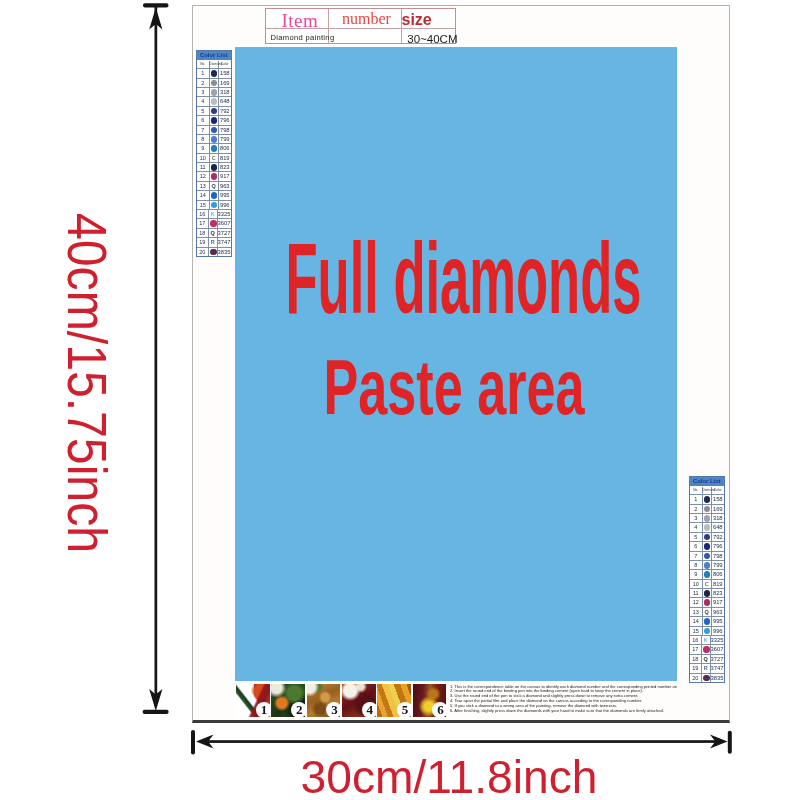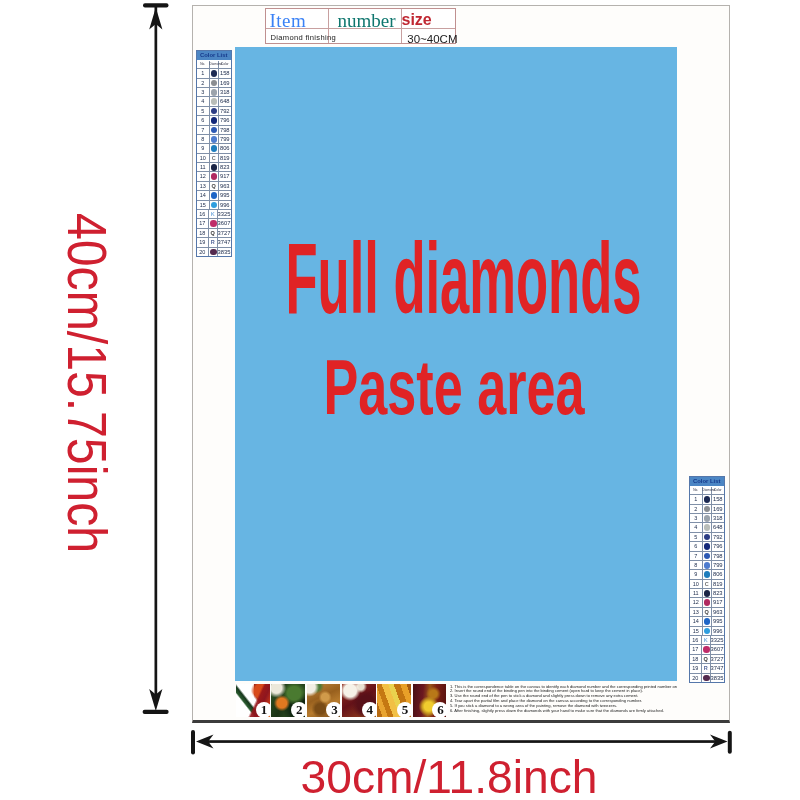--- a/index.html
+++ b/index.html
@@ -10,24 +10,24 @@
          border:1px solid #b5b2ae; border-bottom:3px solid #3c3c3c; }
   #blue { position:absolute; left:235px; top:47px; width:442px; height:633.5px;
          background:#67b5e3; }
   
   #itab { position:absolute; left:264.5px; top:8px; width:191px; height:35.5px;
          box-sizing:border-box; border:1px solid #c09090; background:#fff; }
   #itab .r1 { position:absolute; left:0; top:0; width:100%; height:19.5px;
          box-sizing:border-box; border-bottom:1px solid #c8a0a0; }
   #itab .v1,#itab .v2 { position:absolute; top:0; width:1px; height:100%; background:#c8a0a0; }
   #itab .v1 { left:62.5px; } #itab .v2 { left:135.5px; }
-  .it-item { position:absolute; left:4px; top:0.5px; font-family:"Liberation Serif",serif;
-         font-size:19px; color:#3b82f6; letter-spacing:0.5px; }
+  .it-item { position:absolute; left:16px; top:0.5px; font-family:"Liberation Serif",serif;
+         font-size:19px; color:#ec4899; letter-spacing:0.5px; }
   .it-number { position:absolute; left:66px; top:0.5px; width:70px; text-align:center;
-         font-family:"Liberation Serif",serif; font-size:19px; color:#0f766e; }
+         font-family:"Liberation Serif",serif; font-size:16px; color:#ef4444; }
   .it-size { position:absolute; left:136px; top:2px; width:55px; 
          font-weight:bold; font-size:16px; color:#c02832; }
   .it-dp { position:absolute; left:5px; top:24px; font-size:7.6px; color:#222; letter-spacing:0.3px; }
   .it-cm { position:absolute; left:138px; top:23.5px; width:54px; text-align:right; font-size:11.5px; color:#1a1a1a; }
   
   .clist { position:absolute; width:35.5px; background:#fff; box-sizing:border-box;
          border:1px solid #5577aa; }
   .clhead { height:9.5px; background:#4c86c4; color:#163a8c; font-weight:bold;
          font-size:5.9px; line-height:9.5px; text-align:center; border-bottom:1px solid #fff; }
   .cr { display:flex; height:9.4px; box-sizing:border-box; border-top:1px solid #8090a8; }
@@ -56,21 +56,21 @@
 <body>
 <div id="canvas"></div>
 <div id="blue"></div>
 <div id="itab">
   <div class="r1"></div>
     <div class="v1"></div>
     <div class="v2"></div>
   <span class="it-item">Item</span>
   <span class="it-number">number</span>
   <span class="it-size">size</span>
-  <span class="it-dp">Diamond finishing</span>
+  <span class="it-dp">Diamond painting</span>
   <span class="it-cm">30~40CM</span>
 </div>
 <div class="clist" id="cl1">
 <div class="clhead">Color List</div>
 <div class="cr crh">
       <span class="c1">No.</span>
       <span class="c2">Diamond</span>
       <span class="c3">Color</span>
     </div>
 <div class="cr">

